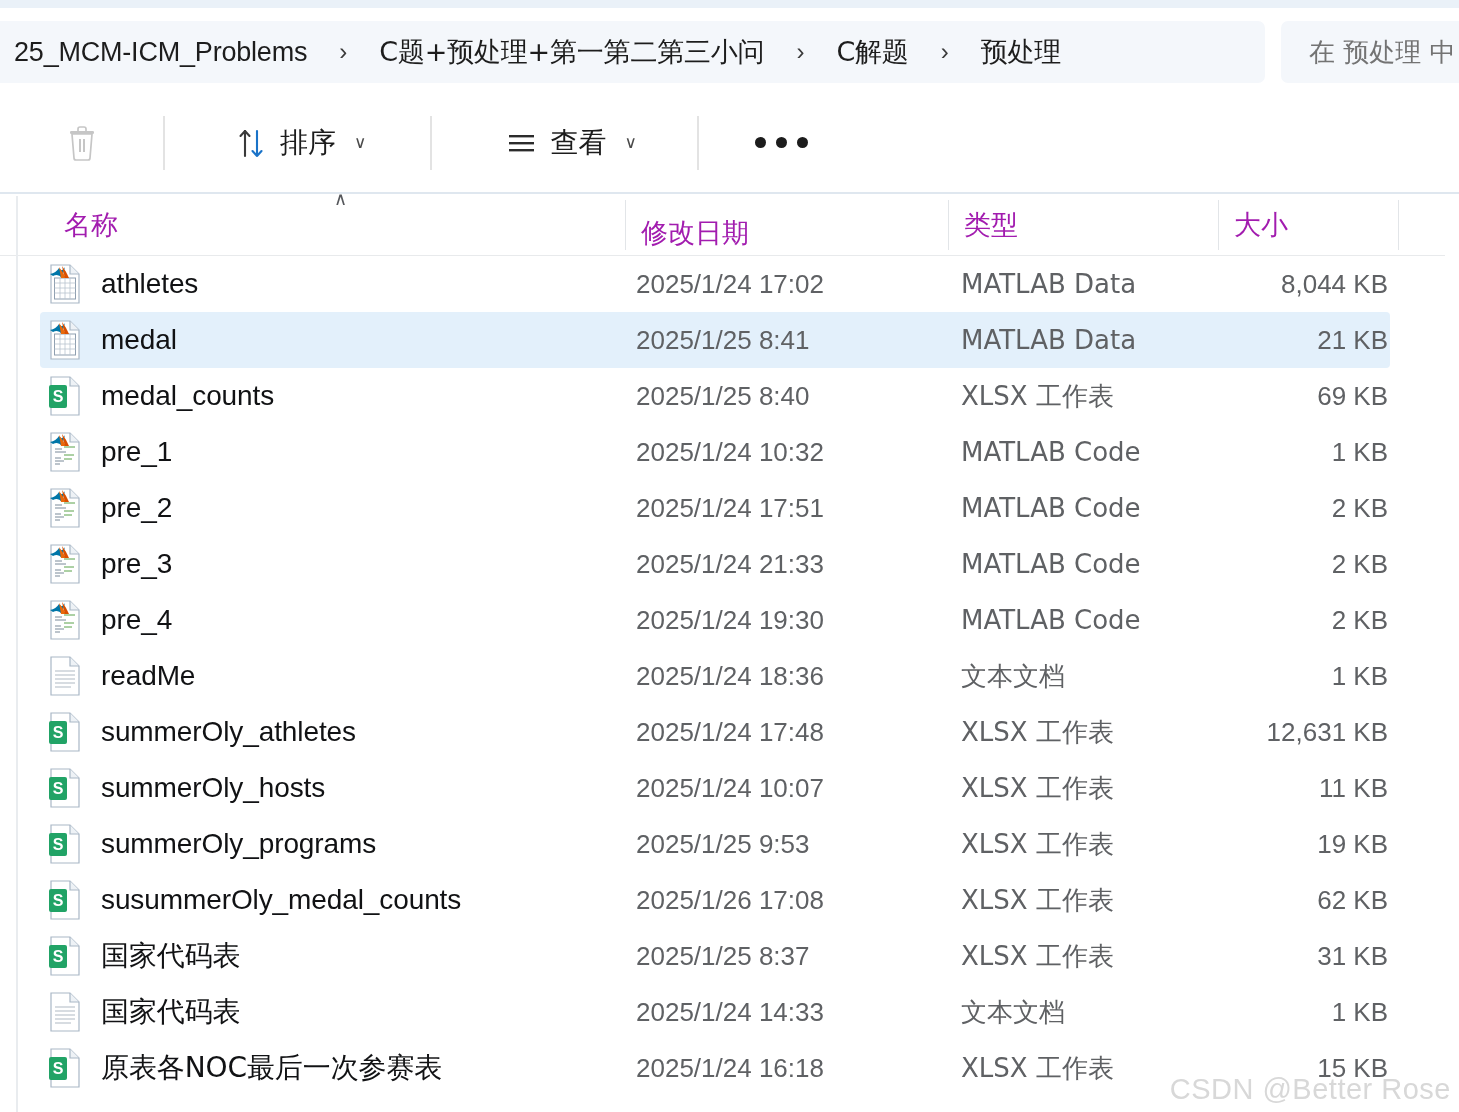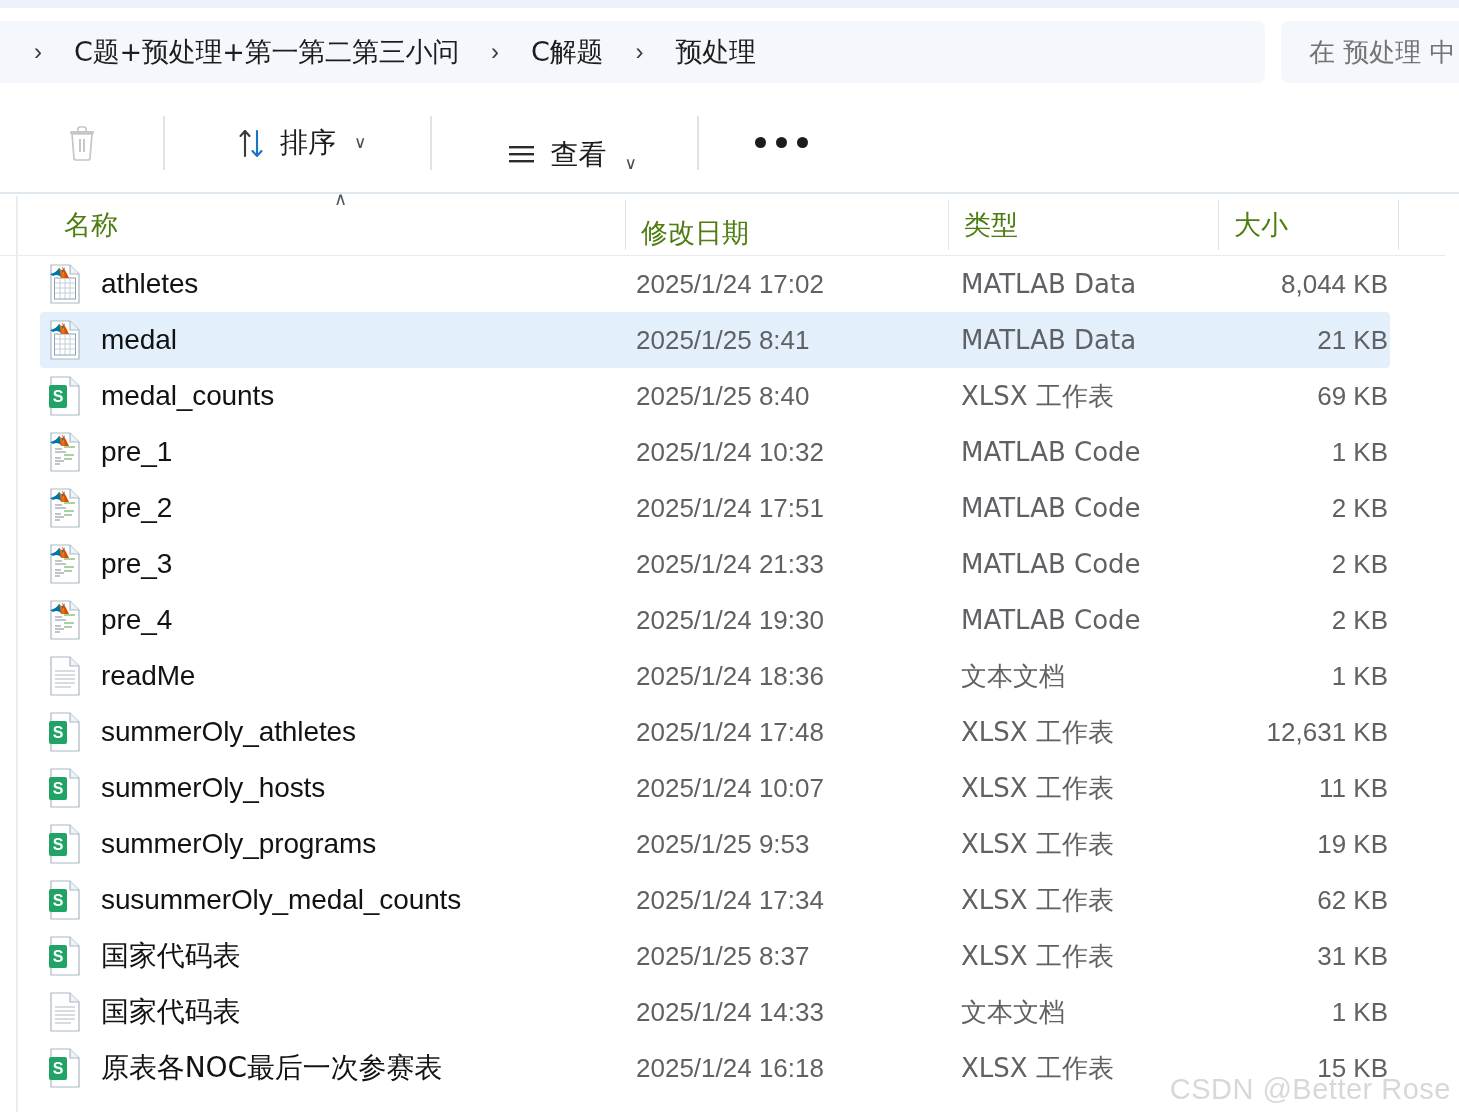--- a/index.html
+++ b/index.html
@@ -116,21 +116,21 @@
     margin-left: 6px;
   }
   .cmd-sep {
     width: 2px;
     height: 54px;
     background: #e3e3e3;
   }
 
   .trash-wrap { margin-left: 53px; }
   .sort-wrap  { margin-left: 57px; }
-  .view-wrap  { margin-left: 60px; align-items: flex-end; }
+  .view-wrap  { margin-left: 60px; }
   .more-wrap  { margin-left: 44px; }
   .sep-a { margin-left: 52px; }
   .sep-b { margin-left: 52px; }
   .sep-c { margin-left: 48px; }
 
   .dots {
     display: flex;
     gap: 10px;
     align-items: center;
   }
@@ -148,21 +148,21 @@
     width: 1459px; height: 62px;
     background: #ffffff;
     border-bottom: 1px solid #e8eaec;
   }
   .colheader .cell {
     position: absolute;
     top: 0; height: 62px;
     display: flex;
     align-items: center;
     font-size: 27px;
-    color: #4d7c0f;
+    color: #a21caf;
     font-family: "DejaVu Sans", "Liberation Sans", sans-serif;
     padding-left: 16px;
   }
   .vdiv {
     position: absolute;
     top: 6px;
     width: 1px; height: 50px;
     background: #e2e5e8;
   }
   .sortcaret {
@@ -253,20 +253,21 @@
 </style>
 </head>
 <body>
 
 <div id="app">
 
   <div class="top-strip"></div>
 
   <div class="addressbar-row">
     <div class="addressbar" id="breadcrumb">
+        <span class="crumb">25_MCM-ICM_Problems</span>
         <span class="crumb-sep">›</span>
         <span class="crumb crumb-zh">C题+预处理+第一第二第三小问</span>
         <span class="crumb-sep">›</span>
         <span class="crumb crumb-zh">C解题</span>
         <span class="crumb-sep">›</span>
         <span class="crumb crumb-zh">预处理</span>
       </div>
 
     <div class="searchbox">
       <span class="ph">在 预处理 中</span>
@@ -597,21 +598,21 @@
           <span style="display: flex;">
             <svg class="ficon" viewBox="0 0 34 40">
               <path d="M3 1 h19 l9 9 v29 h-28 z" fill="#ffffff" stroke="#a9b7c6" stroke-width="1.2"></path>
               <path d="M22 1 v9 h9" fill="#eef2f6" stroke="#a9b7c6" stroke-width="1.2"></path>
               <rect x="1" y="9" width="18" height="23" rx="2" fill="#21a366"></rect>
               <text x="10" y="26" font-family="Liberation Sans, sans-serif" font-size="16" font-weight="bold" fill="#ffffff" text-anchor="middle">S</text>
             </svg>
           </span>
           <span class="fname">susummerOly_medal_counts</span>
         </div>
-        <div class="date-cell">2025/1/24 17:34</div>
+        <div class="date-cell">2025/1/26 17:08</div>
         <div class="type-cell">XLSX 工作表</div>
         <div class="size-cell">62 KB</div>
       </div>
       <div class="row">
         <div class="name-cell">
           <span style="display: flex;">
             <svg class="ficon" viewBox="0 0 34 40">
               <path d="M3 1 h19 l9 9 v29 h-28 z" fill="#ffffff" stroke="#a9b7c6" stroke-width="1.2"></path>
               <path d="M22 1 v9 h9" fill="#eef2f6" stroke="#a9b7c6" stroke-width="1.2"></path>
               <rect x="1" y="9" width="18" height="23" rx="2" fill="#21a366"></rect>

